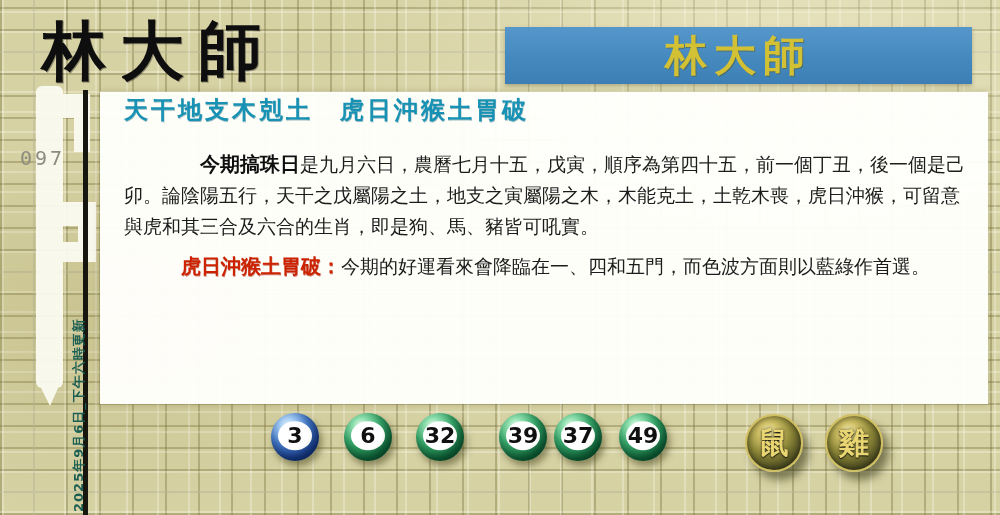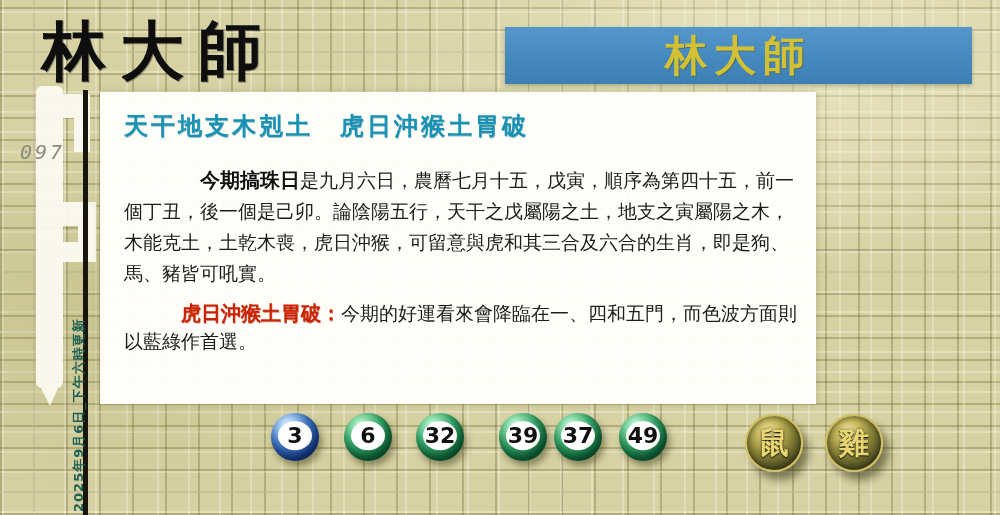--- a/index.html
+++ b/index.html
@@ -31,33 +31,33 @@
     text-shadow:1px 1px 0 rgba(90,80,10,0.45);
   }
   .banner .b-slogan{
     font-size:46px;font-weight:900;color:#ffffff;letter-spacing:2px;
     font-family:"DejaVu Sans","Liberation Sans",sans-serif;
     text-shadow:2px 2px 0 rgba(25,70,110,0.55);
   }
   .left-rule{position:absolute;left:83px;top:90px;width:5px;height:425px;background:#171710;}
   .glyph{position:absolute;left:4px;top:86px;}
   .issue-number{
-    position:absolute;left:20px;top:140px;
+    position:absolute;left:20px;top:146px;
     font-family:"DejaVu Sans Mono","Liberation Mono",monospace;
-    font-size:20px;color:#8c8c7e;letter-spacing:3px;font-style:italic;text-align:center;
+    font-size:20px;color:#8c8c7e;letter-spacing:3px;text-align:center;
   }
   .update-note{
     position:absolute;left:70px;top:512px;transform:rotate(-90deg);transform-origin:0 0;
     white-space:nowrap;font-family:"DejaVu Sans","Liberation Sans",sans-serif;
     font-size:13px;font-weight:bold;color:#1c5f52;letter-spacing:1px;
   }
   .panel{
-    position:absolute;left:100px;top:92px;width:716px;height:312px;
+    position:absolute;left:100px;top:92px;width:888px;height:312px;
     background:rgba(255,255,252,0.97);box-sizing:border-box;
-    padding:20px 18px 0 24px;
+    padding:4px 18px 0 24px;
     box-shadow:0 0 7px rgba(110,105,55,0.35);
   }
   .headline{
     font-size:24px;font-weight:bold;color:#1892b4;letter-spacing:3px;line-height:28px;
     text-shadow:0.5px 0.5px 0 rgba(10,90,110,0.4);
   }
   .para{color:#1c1c1c;}
   .draw-info{margin-top:25px;font-size:19px;line-height:31px;text-indent:4em;}
   .draw-info .lead{font-weight:bold;font-size:20px;color:#0f0f0f;}
   .lucky-line{margin-top:10px;font-size:19px;line-height:28px;text-indent:3em;}

